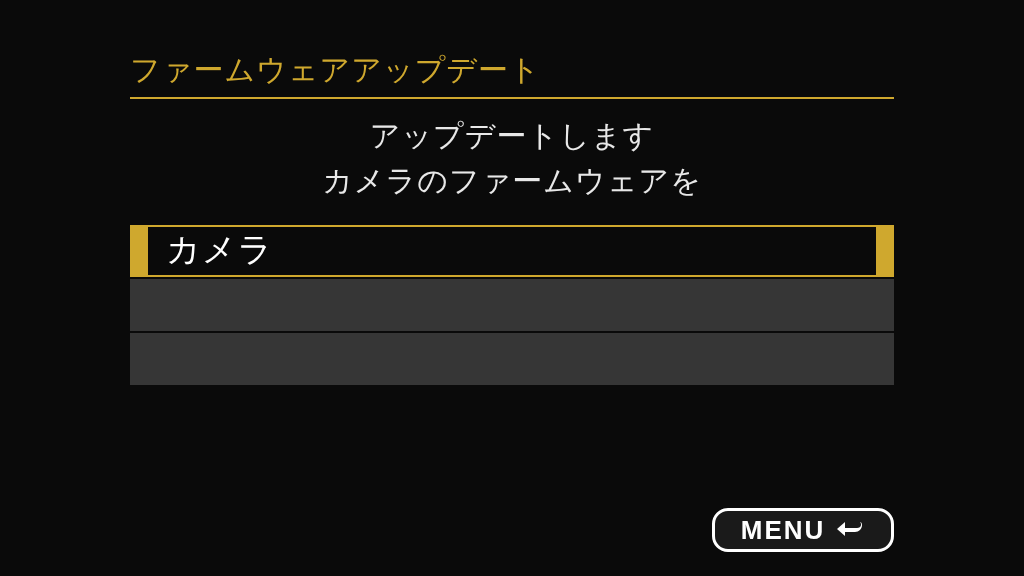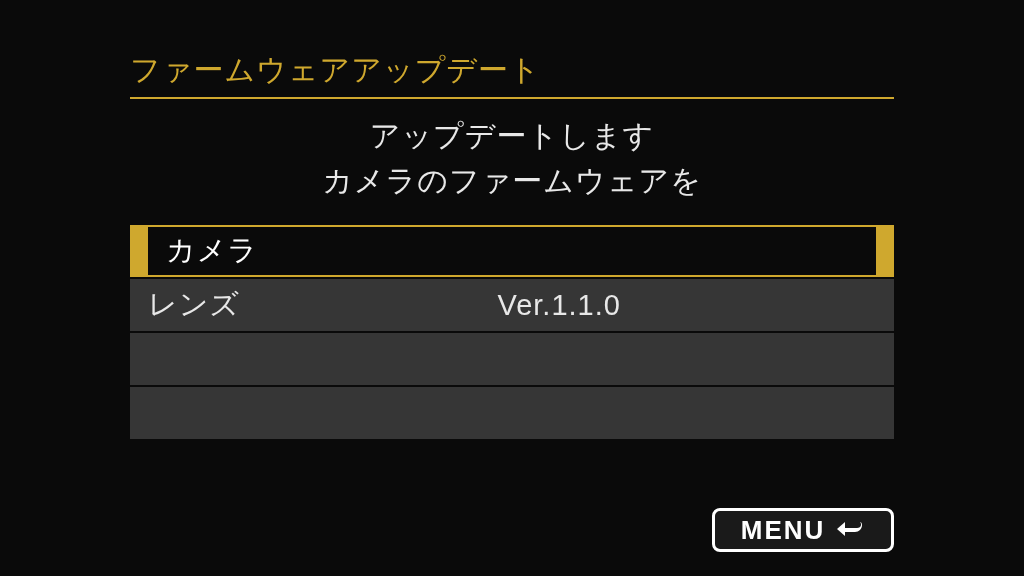--- a/index.html
+++ b/index.html
@@ -34,26 +34,25 @@
       color: #e8e8e8;
       margin-top: 14px;
       line-height: 1.5;
       letter-spacing: 1px;
     }
     .list {
       margin-top: 22px;
     }
     .list-row {
       display: flex;
-      align-items: center;
       height: 52px;
       background: #363636;
       margin-bottom: 2px;
       padding: 0 18px;
-      font-size: 29px;
+      font-size: 34px;
       color: #e8e8e8;
       letter-spacing: 1px;
     }
     .list-row.selected {
       background: #0a0a0a;
       border-left: 18px solid #cfa82e;
       border-right: 18px solid #cfa82e;
       border-top: 2px solid #cfa82e;
       border-bottom: 2px solid #cfa82e;
       padding: 0 18px 0 18px;
@@ -72,21 +71,21 @@
     .row-value {
       flex: 1;
     }
     .menu-button {
       position: absolute;
       right: 130px;
       bottom: 24px;
       width: 182px;
       height: 44px;
       border: 3px solid #ffffff;
-      border-radius: 8px;
+      border-radius: 16px;
       background: #1a1a1a;
       display: flex;
       align-items: center;
       justify-content: center;
       gap: 10px;
     }
     .menu-text {
       color: #ffffff;
       font-size: 26px;
       font-weight: bold;
@@ -108,24 +107,20 @@
 <div class="container">
   <div class="title">ファームウェアアップデート</div>
   <div class="subtitle">
     <div>アップデートします</div>
     <div>カメラのファームウェアを</div>
   </div>
   <div class="list">
     <div class="list-row selected">
       <span class="row-label">カメラ</span>
     </div>
-    <div class="list-row">
-      <span class="row-label">レンズ</span>
-      <span class="row-value">Ver.1.1.0</span>
-    </div>
     <div class="list-row empty"></div>
     <div class="list-row empty"></div>
   </div>
 </div>
 
 <div class="menu-button">
   <span class="menu-text">MENU</span>
   <span class="back-icon">
     <svg viewBox="0 0 30 24" fill="none">
       <path d="M 10 4 L 2 11 L 10 18 L 10 14 L 20 14 C 24 14 27 11 27 7 C 27 5 26 4 25 4 L 25 4 C 26 5 26 6 26 7 C 26 9 24 10 22 10 L 10 10 L 10 4 Z" fill="#ffffff"></path>

